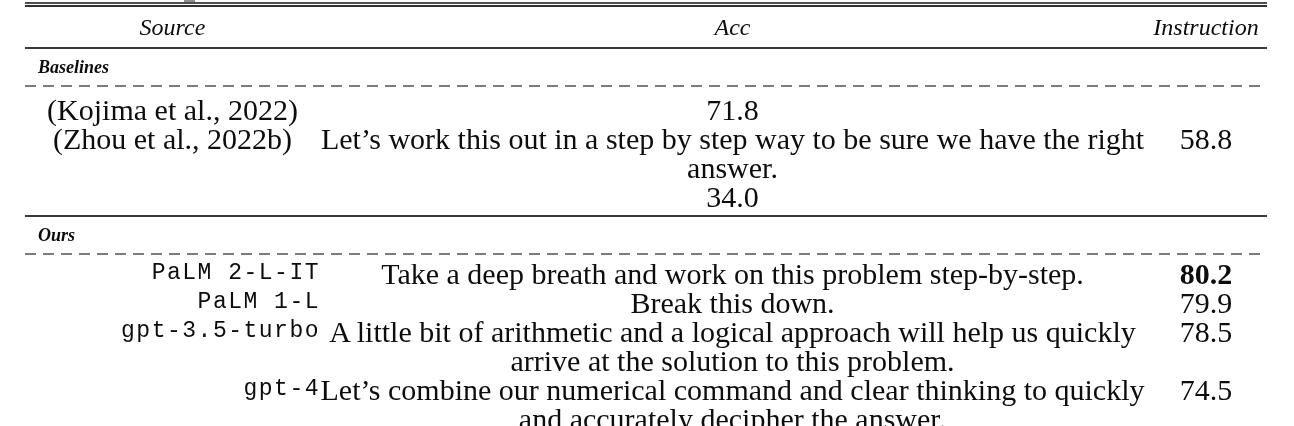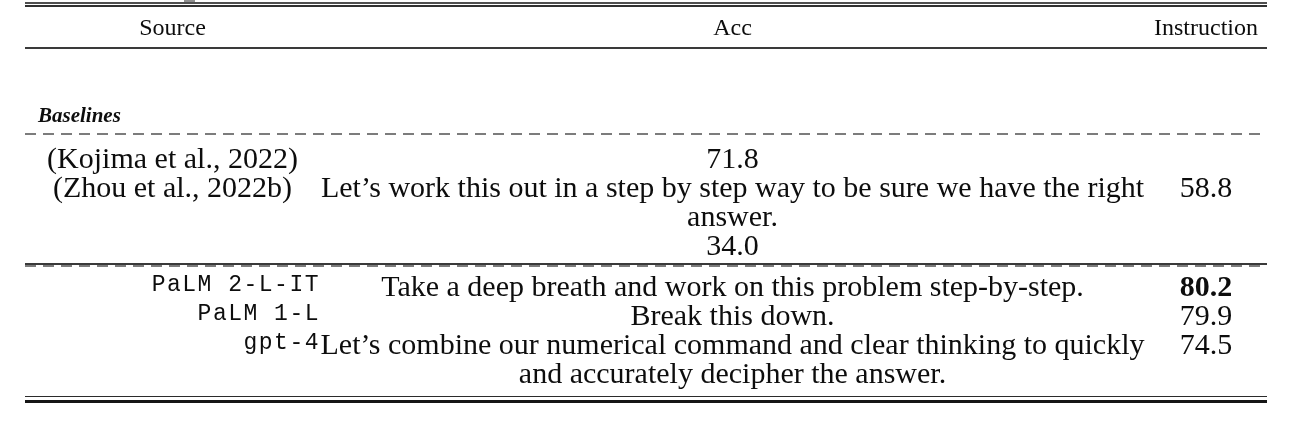--- a/index.html
+++ b/index.html
@@ -13,26 +13,26 @@
 
   
   .rule{height:2px;background:#3a3a3a;}
   .double-top{margin-top:2px;height:5px;border-top:2px solid #4f4f4f;border-bottom:2px solid #303030;box-sizing:border-box;background:#fff;}
   .double-bottom{height:7px;border-top:1.5px solid #2b2b2b;border-bottom:3px solid #161616;box-sizing:border-box;background:#fff;}
   .dashed{height:2px;background:repeating-linear-gradient(90deg,#7c7c7c 0 11px,transparent 11px 18px);}
 
   
   .grid{display:grid;grid-template-columns:295px 825px 122px;}
   .cell{text-align:center;font-size:30px;line-height:29px;}
-  .header{height:40px;align-items:center;}
+  .header{height:40px;align-items:center;font-style:italic;}
   .header .cell{font-size:24px;}
 
   .sectionlabel{
     height:36px;line-height:36px;padding-left:13px;
-    font-size:21px;font-style:italic;font-weight:bold;margin-top:48px;
+    font-size:18px;font-style:italic;font-weight:bold;
   }
   .rows1{padding:8px 0 4px 0;}
   .rows2{padding:4px 0 9px 0;}
 
   .c-src.mono{
     font-family:"Liberation Mono", monospace;
     font-size:23px;letter-spacing:1.5px;text-align:right;
   }
   .acc-bold{font-weight:bold;}
 </style>
@@ -66,33 +66,39 @@
         <div class="cell c-acc">58.8</div>
       </div>
       <div class="grid">
         <div class="cell c-src"></div>
         <div class="cell c-acc">34.0</div>
       </div>
     </div>
 
   <div class="rule"></div>
 
+  <div class="sectionlabel">Ours</div>
   <div class="dashed"></div>
   <div class="rows2" id="rows-1">
       <div class="grid">
         <div class="cell c-src mono">PaLM 2-L-IT</div>
         <div class="cell c-ins">Take a deep breath and work on this problem step-by-step.</div>
         <div class="cell c-acc acc-bold">80.2</div>
       </div>
       <div class="grid">
         <div class="cell c-src mono">PaLM 1-L</div>
         <div class="cell c-ins">Break this down.</div>
         <div class="cell c-acc">79.9</div>
       </div>
       <div class="grid">
+        <div class="cell c-src mono">gpt-3.5-turbo</div>
+        <div class="cell c-ins">A little bit of arithmetic and a logical approach will help us quickly arrive at the solution to this problem.</div>
+        <div class="cell c-acc">78.5</div>
+      </div>
+      <div class="grid">
         <div class="cell c-src mono">gpt-4</div>
         <div class="cell c-ins">Let’s combine our numerical command and clear thinking to quickly and accurately decipher the answer.</div>
         <div class="cell c-acc">74.5</div>
       </div>
     </div>
 
   <div class="double-bottom"></div>
 
 </div>
 

